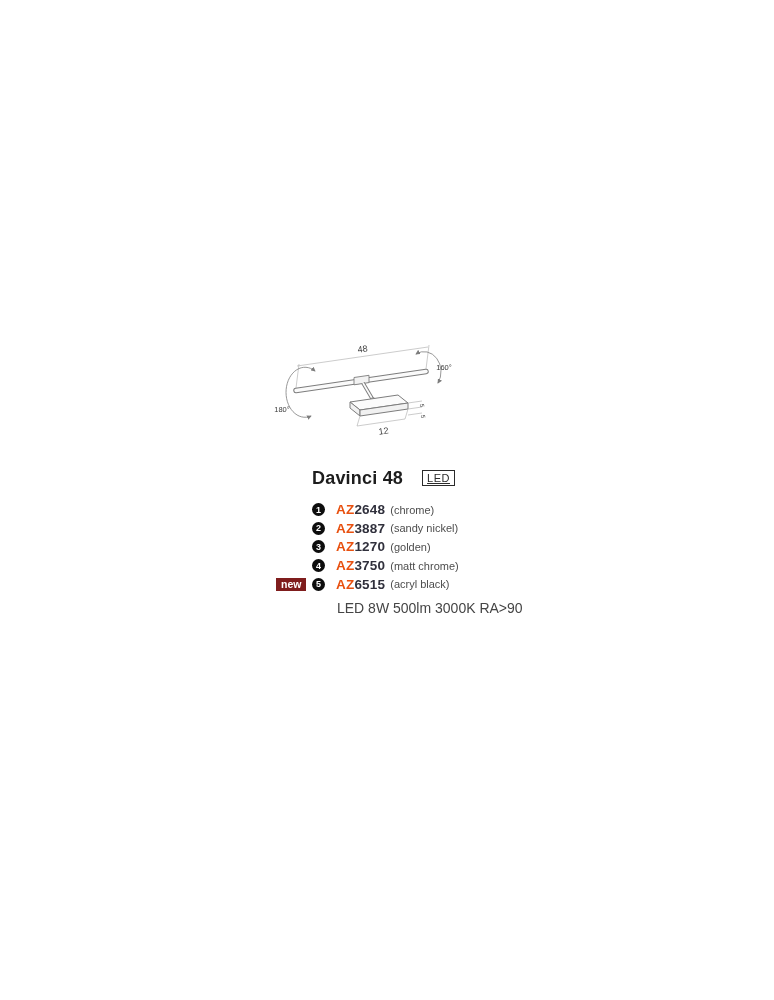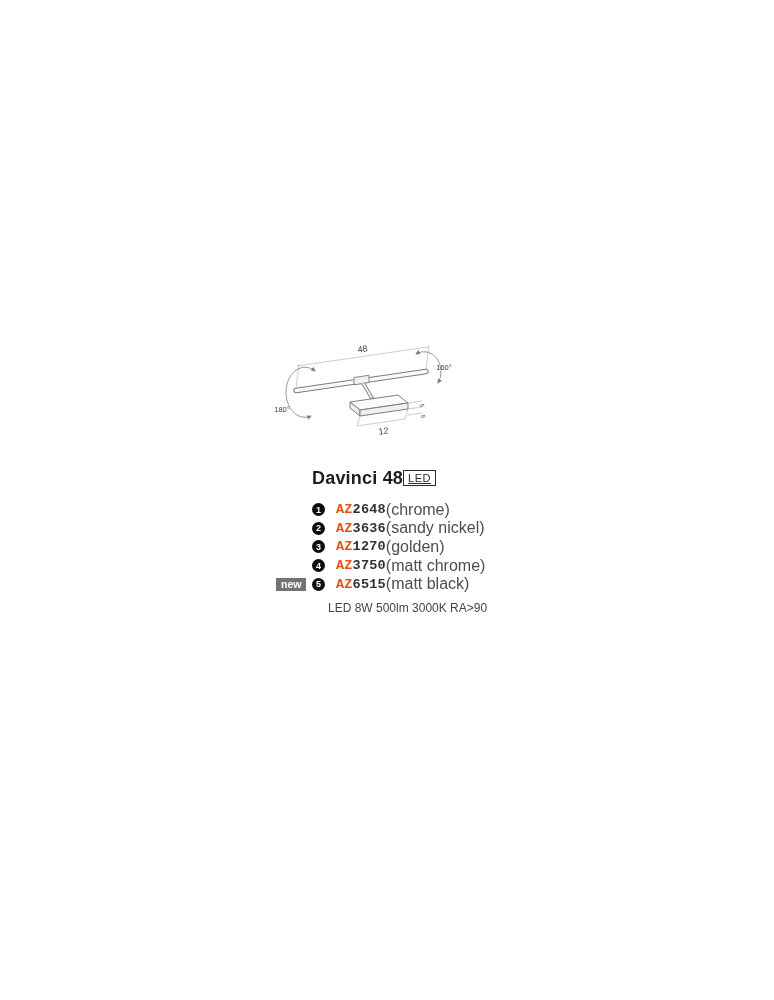--- a/index.html
+++ b/index.html
@@ -28,21 +28,21 @@
   
   .info {
     position: absolute;
     left: 312px;
     top: 468px;
     width: 260px;
   }
   .title-row {
     display: flex;
     align-items: center;
-    gap: 0;
+    gap: 19px;
     height: 20px;
   }
   .product-title {
     font-size: 18px;
     font-weight: bold;
     color: #1d1d1d;
     letter-spacing: 0.2px;
     white-space: nowrap;
   }
   .type-badge {
@@ -80,47 +80,47 @@
     align-items: center;
     justify-content: center;
     margin-right: 11px;
     flex: 0 0 auto;
   }
   .code {
     font-size: 13.5px;
     font-weight: bold;
     letter-spacing: 0.2px;
     white-space: nowrap;
-    font-family: Liberation Mono, monospace;
   }
   .code .az  { color: #e8500f; }
   .code .num { color: #30303c; }
   .finish {
-    font-size: 16px;
+    font-size: 11px;
     color: #4d4d4d;
+    margin-left: 5px;
     white-space: nowrap;
   }
   .new-badge {
     position: absolute;
     left: -36px;
     top: 0;
     height: 13px;
     line-height: 13px;
-    background: #737373;
+    background: #7f1d1d;
     color: #ffffff;
     font-size: 10.5px;
     font-weight: bold;
     padding: 0 5px;
     white-space: nowrap;
   }
 
   .specs {
     margin-top: 10px;
-    margin-left: 16px;
-    font-size: 12px;
+    margin-left: 25px;
+    font-size: 14px;
     line-height: 14px;
     color: #454545;
   }
 </style>
 </head>
 <body>
 
 <div class="page">
 
   <div class="drawing-wrap">
@@ -178,41 +178,41 @@
     <div class="variants">
 
       <div class="variant">
         <span class="idx">1</span>
         <span class="code"><span class="az">AZ</span><span class="num">2648</span></span>
         <span class="finish">(chrome)</span>
       </div>
 
       <div class="variant">
         <span class="idx">2</span>
-        <span class="code"><span class="az">AZ</span><span class="num">3636</span></span>
+        <span class="code"><span class="az">AZ</span><span class="num">3887</span></span>
         <span class="finish">(sandy nickel)</span>
       </div>
 
       <div class="variant">
         <span class="idx">3</span>
         <span class="code"><span class="az">AZ</span><span class="num">1270</span></span>
         <span class="finish">(golden)</span>
       </div>
 
       <div class="variant">
         <span class="idx">4</span>
         <span class="code"><span class="az">AZ</span><span class="num">3750</span></span>
         <span class="finish">(matt chrome)</span>
       </div>
 
       <div class="variant">
         <span class="new-badge">new</span>
         <span class="idx">5</span>
         <span class="code"><span class="az">AZ</span><span class="num">6515</span></span>
-        <span class="finish">(matt black)</span>
+        <span class="finish">(acryl black)</span>
       </div>
 
     </div>
 
     <div class="specs">
       <div>LED 8W 500lm 3000K RA&gt;90</div>
     </div>
 
   </div>
 </div>

